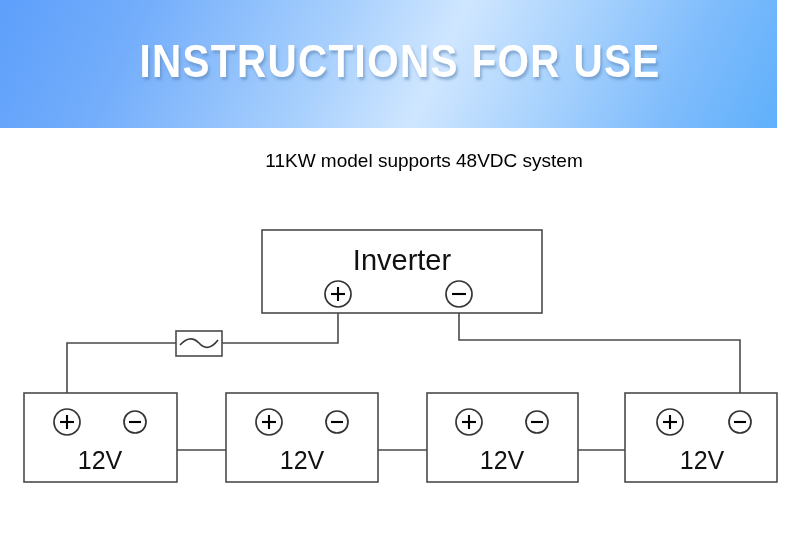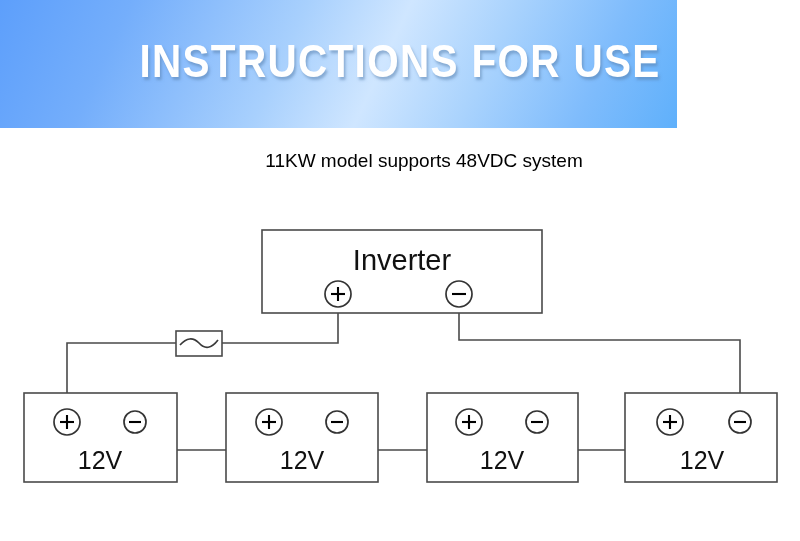--- a/index.html
+++ b/index.html
@@ -13,21 +13,21 @@
     font-family: "Liberation Sans", sans-serif;
     overflow: hidden;
     position: relative;
   }
 
   
   #header-banner {
     position: absolute;
     left: 0;
     top: 0;
-    width: 677px;
+    width: 777px;
     height: 128px;
     background:
       linear-gradient(115deg,
         #5d9ffb 0%,
         #74aefb 18%,
         #a8d0fd 42%,
         #cfe6ff 56%,
         #aad3fd 70%,
         #7fbcfc 86%,
         #5fb0fb 100%);

